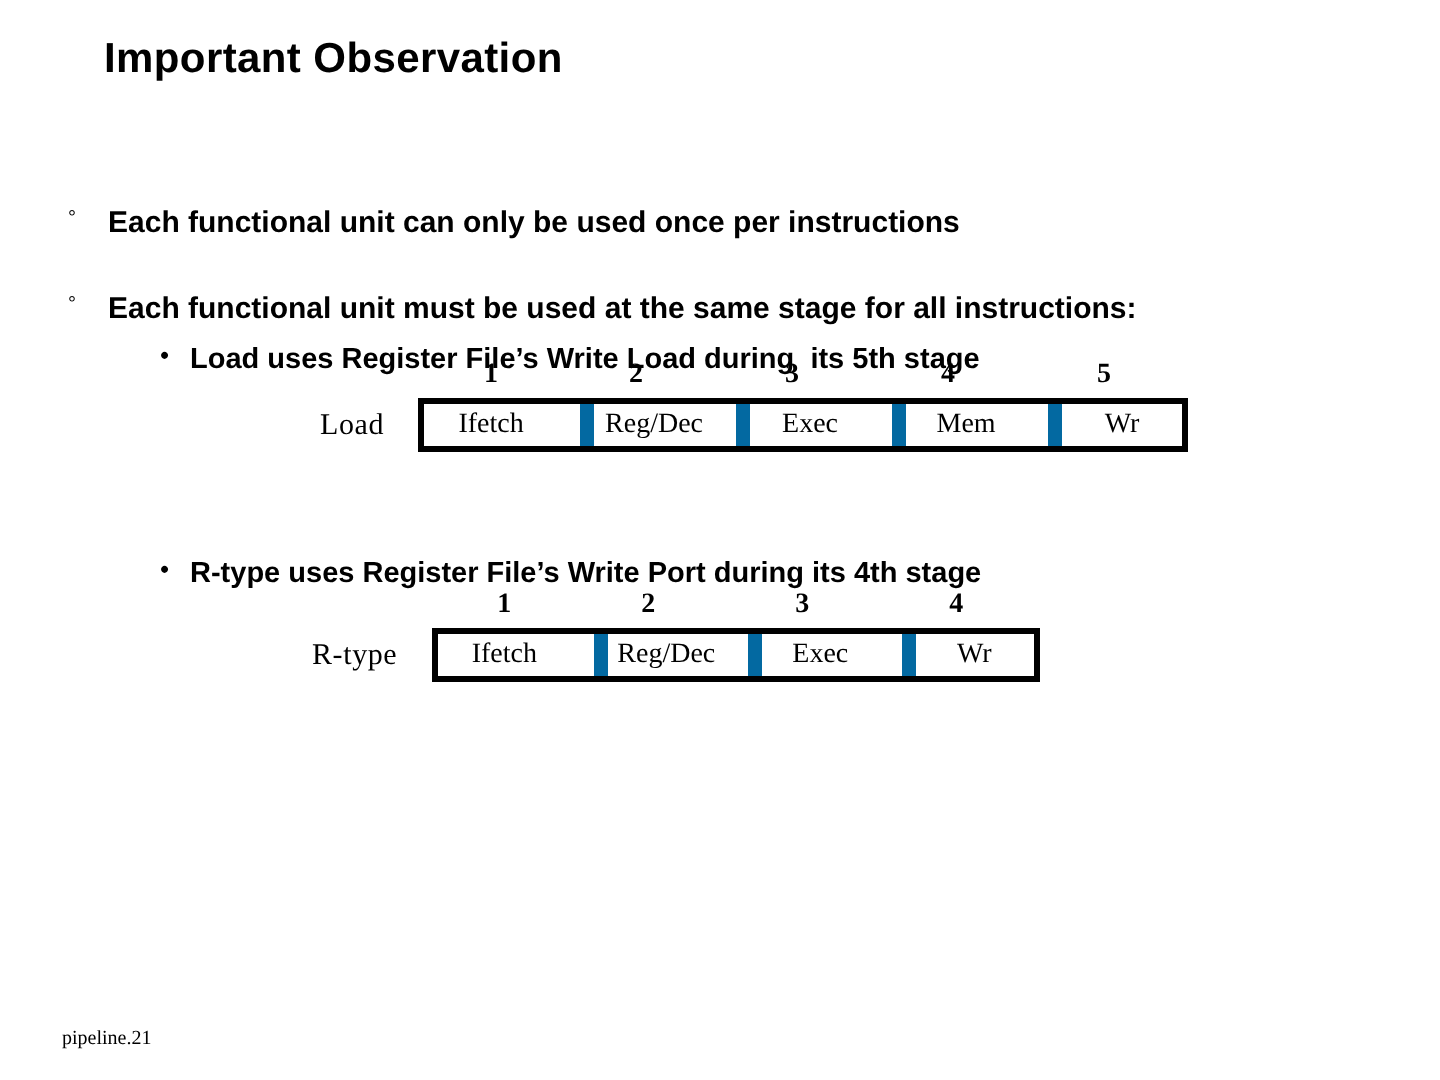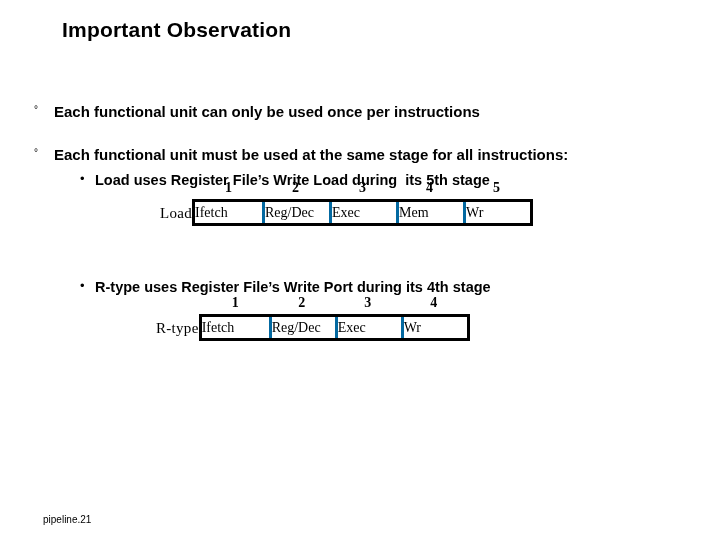--- a/index.html
+++ b/index.html
@@ -20,21 +20,21 @@
 
   .slide {
     position: absolute;
     inset: 0;
     background: #ffffff;
   }
 
   
   .slide-title {
     position: absolute;
-    left: 62px;
+    left: 52px;
     top: 18px;
     font-family: "Liberation Sans", sans-serif;
     font-size: 21px;
     font-weight: bold;
     letter-spacing: 0.2px;
     color: #000000;
     white-space: nowrap;
   }
 
   
@@ -92,73 +92,75 @@
     align-items: flex-end;
   }
   #pipeline-load   { left: 160px; top: 199px; }
   #pipeline-rtype  { left: 156px; top: 314px; }
 
   .pipe-row-label {
     font-family: "Liberation Serif", serif;
     font-size: 15px;
     color: #000000;
     white-space: nowrap;
-    padding-right: 0;
+    padding-right: 17px;
     padding-bottom: 4px;
     letter-spacing: 0.3px;
   }
 
   .stages {
     display: flex;
     border: 3px solid #000000;
     background: #ffffff;
     box-sizing: content-box;
   }
   .stage-col {
     position: relative;
     display: flex;
     flex-direction: column;
     align-items: stretch;
   }
   .stage-col + .stage-col .stage-box {
-    border-left: 3px solid #0369a1;
+    border-left: 7px solid #0369a1;
+    margin-left: 11px;
   }
   .stage-num {
     position: absolute;
     left: 0;
     right: 0;
     top: -21px;
     text-align: center;
     font-family: "Liberation Serif", serif;
     font-size: 14px;
     font-weight: bold;
     color: #000000;
     line-height: 1;
   }
   .stage-box {
     height: 21px;
     line-height: 21px;
+    text-align: center;
     font-family: "Liberation Serif", serif;
     font-size: 14px;
     color: #000000;
     background: #ffffff;
     box-sizing: border-box;
     white-space: nowrap;
   }
   #pipeline-load  .stage-box { width: 67px; }
   #pipeline-rtype .stage-box { width: 66px; }
   #pipeline-load  .stage-col:first-child .stage-box,
   #pipeline-rtype .stage-col:first-child .stage-box { width: 67px; }
 
   
   .footer-note {
     position: absolute;
-    left: 43px;
+    left: 31px;
     top: 514px;
-    font-family: Liberation Sans, sans-serif;
+    font-family: Liberation Serif, serif;
     font-size: 10px;
     color: #000000;
     white-space: nowrap;
   }
 </style>
 </head>
 <body>
 
 <div class="slide">
 

